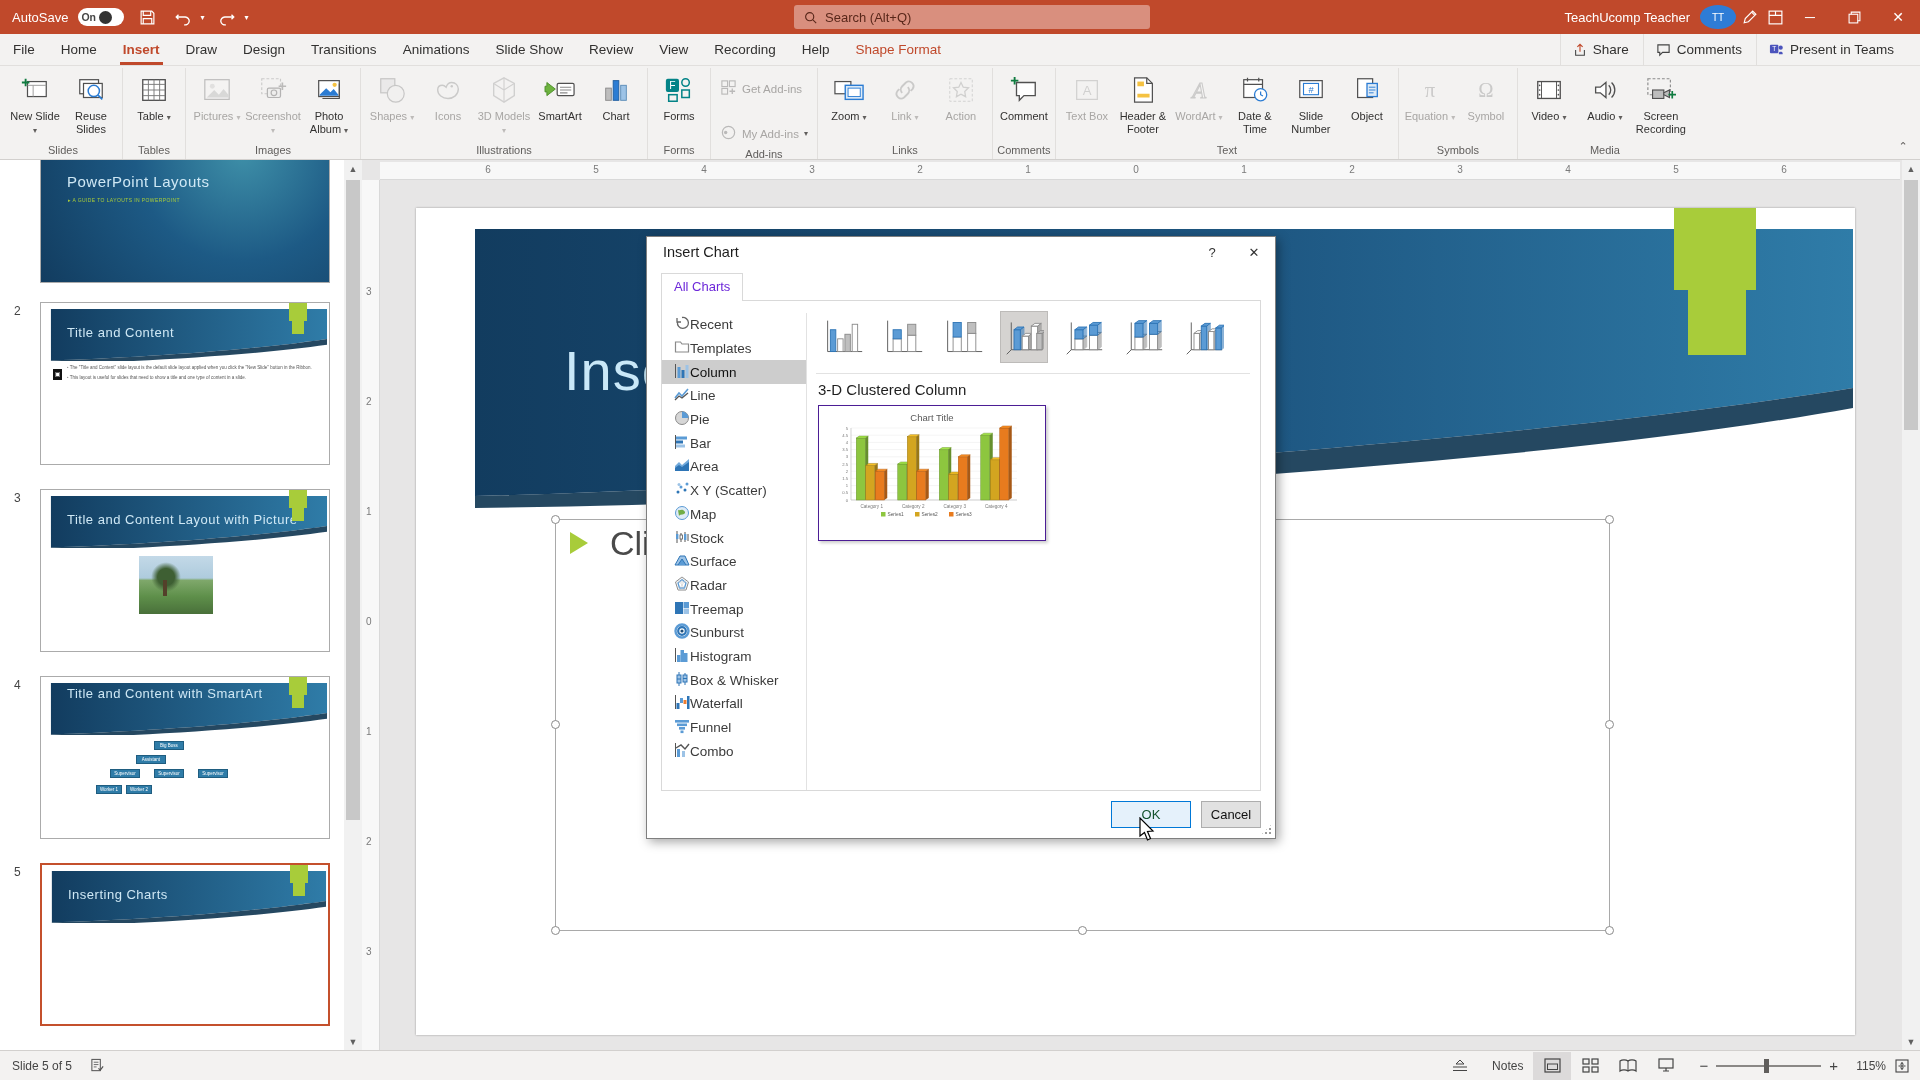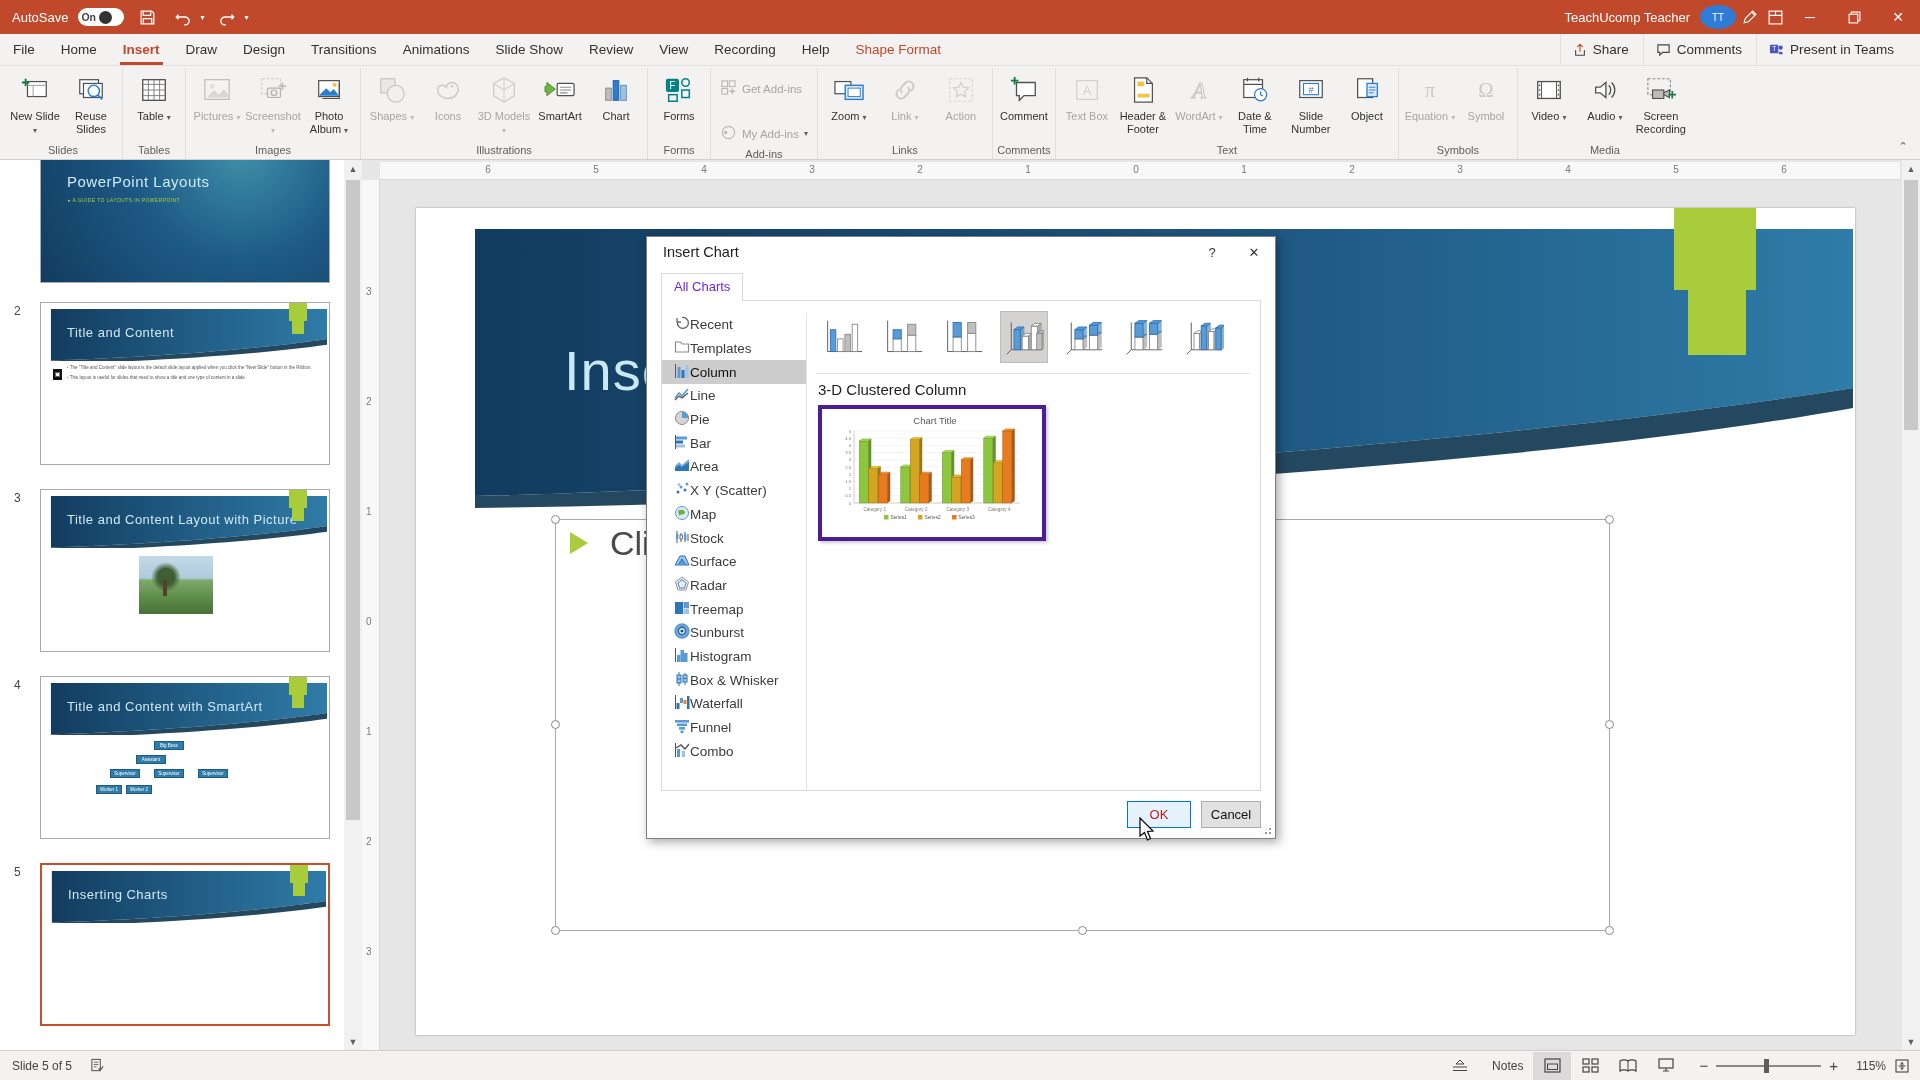--- a/index.html
+++ b/index.html
@@ -93,24 +93,24 @@
   .dlg-body { position:absolute; left:14px; right:14px; top:63px; bottom:47px; border:1px solid #D9D9D9; background:#fff; }
   .dlg-list { position:absolute; left:0; top:12px; width:145px; bottom:0; overflow:hidden; border-right:1px solid #E2E2E2; }
   .dlg-li { height:23.7px; display:flex; align-items:center; gap:0; padding-left:12px; font-size:13.5px; color:#3B3B3B; cursor:pointer; }
   .dlg-li.selected { background:#CDCDCD; color:#111; }
   .dlg-li svg { flex:0 0 auto; }
   .subtypes { position:absolute; left:158px; top:10px; display:flex; gap:12px; align-items:flex-end; }
   .subtype { width:48px; height:52px; display:flex; align-items:center; justify-content:center; cursor:pointer; border:1px solid transparent; }
   .subtype.selected { background:#D5D3D1; border:1px solid #BDBBB9; }
   .subtype-sep { position:absolute; left:154px; right:10px; top:72px; border-top:1px solid #E2E2E2; }
   .subtype-title { position:absolute; left:156px; top:80px; font-size:15px; color:#1E1E1E; }
-  .preview-box { position:absolute; left:156px; top:104px; width:228px; height:136px; border:4px solid #4c1d95; background:#fff; box-shadow:2px 2px 3px rgba(0,0,0,.2); padding:2px; }
+  .preview-box { position:absolute; left:156px; top:104px; width:228px; height:136px; border:1px solid #4c1d95; background:#fff; box-shadow:2px 2px 3px rgba(0,0,0,.2); padding:2px; }
   .dlg-buttons { position:absolute; right:14px; bottom:10px; display:flex; gap:10px; }
   .btn { height:27px; font-size:13px; display:flex; align-items:center; justify-content:center; cursor:pointer; }
-  .btn-ok { width:64px; background:#E5F1FB; border:1px solid #0078D7; color:#b91c1c; }
+  .btn-ok { width:80px; background:#E5F1FB; border:1px solid #0078D7; color:#14532d; }
   .btn-cancel { width:60px; background:#E1E1E1; border:1px solid #ADADAD; color:#111; }
   .resize-grip { position:absolute; right:2px; bottom:2px; width:13px; height:13px; cursor:nwse-resize;
     background:radial-gradient(circle at 2px 2px, #9a9a9a 1px, transparent 1.2px); background-size:4px 4px; clip-path:polygon(100% 0,100% 100%,0 100%); }
   .cursor-arrow { position:absolute; z-index:60; pointer-events:none; }
 
   
   .statusbar { position:absolute; left:0; top:1050px; width:1920px; height:30px; background:#F3F2F1; border-top:1px solid #D2D0CE; display:flex; align-items:center; font-size:12px; color:#444; }
   .sb-left { display:flex; align-items:center; gap:18px; padding-left:12px; }
   .sb-right { margin-left:auto; display:flex; align-items:center; padding-right:10px; }
   .sb-notes { display:flex; align-items:center; gap:24px; padding:4px 10px; cursor:pointer; }
@@ -152,20 +152,27 @@
             <path d="M4 6 2 8l2 2M2.5 8H10a4 3.5 0 1 1-1 7" fill="none" stroke="#fff" stroke-width="1.2"></path>
           </svg>
       </span>
       <span class="tb-caret">▾</span>
       <span class="tb-ic">
         <svg width="18" height="18" viewBox="0 0 16 16">
             <path d="M12 6l2 2-2 2M13.5 8H6a4 3.5 0 1 0 1 7" fill="none" stroke="#fff" stroke-width="1.2"></path>
           </svg>
       </span>
       <span class="tb-caret">▾</span>
+    </div>
+    <div class="searchbox">
+      <svg width="13" height="13" viewBox="0 0 16 16">
+          <circle cx="7" cy="7" r="5" fill="none" stroke="#59271A" stroke-width="1.4"></circle>
+          <path d="M11 11l4 4" stroke="#59271A" stroke-width="1.4"></path>
+        </svg>
+      <span>Search (Alt+Q)</span>
     </div>
     <div class="tb-right">
       <span class="tb-user">TeachUcomp Teacher</span>
       <span class="tb-avatar">TT</span>
       <span class="tb-ic">
         <svg width="17" height="17" viewBox="0 0 16 16">
             <path d="M3 13l1-4 7-7 3 3-7 7-4 1z" fill="none" stroke="#fff" stroke-width="1.1"></path>
             <path d="M10 3l3 3" stroke="#fff"></path>
           </svg>
       </span>
@@ -636,21 +643,21 @@
               <svg class="tband" width="290" height="58" viewBox="0 0 290 58" preserveAspectRatio="none">
                 <defs>
                   <linearGradient id="tb58" x1="0" y1="0" x2="1" y2="0">
                     <stop offset="0" stop-color="#123C5F"></stop>
                     <stop offset="1" stop-color="#2F7CA8"></stop>
                   </linearGradient>
                 </defs>
                 <path d="M10 6 H288 V35.96 C210 47.559999999999995 90 55.099999999999994 10 57.42 Z" fill="url(#tb58)"></path>
                 <path d="M10 57.42 C90 55.099999999999994 210 47.559999999999995 288 35.96 L288 41.76 C215 52.2 95 59.160000000000004 10 60.900000000000006 Z" fill="#0D3450" opacity="0.9"></path>
               </svg>
-              <div class="tb-title-txt" style="top:22px;">Title and Content with SmartArt</div>
+              <div class="tb-title-txt" style="top:9px;">Title and Content with SmartArt</div>
               <div class="tb-green" style="left:248px;top:0;width:18px;height:18px;"></div>
               <div class="tb-green" style="left:251px;top:18px;width:12px;height:13px;"></div>
               <div style="position:absolute;left:55px;top:64px;width:180px;height:66px;">
                 <div class="sa-box" style="left:58px;top:0;width:30px;height:9px;">Big Boss</div>
                 <div class="sa-box" style="left:40px;top:14px;width:30px;height:9px;">Assistant</div>
                 <div class="sa-box" style="left:14px;top:28px;width:30px;height:9px;">Supervisor</div>
                 <div class="sa-box" style="left:58px;top:28px;width:30px;height:9px;">Supervisor</div>
                 <div class="sa-box" style="left:102px;top:28px;width:30px;height:9px;">Supervisor</div>
                 <div class="sa-box" style="left:0px;top:44px;width:26px;height:9px;">Worker 1</div>
                 <div class="sa-box" style="left:30px;top:44px;width:26px;height:9px;">Worker 2</div>

